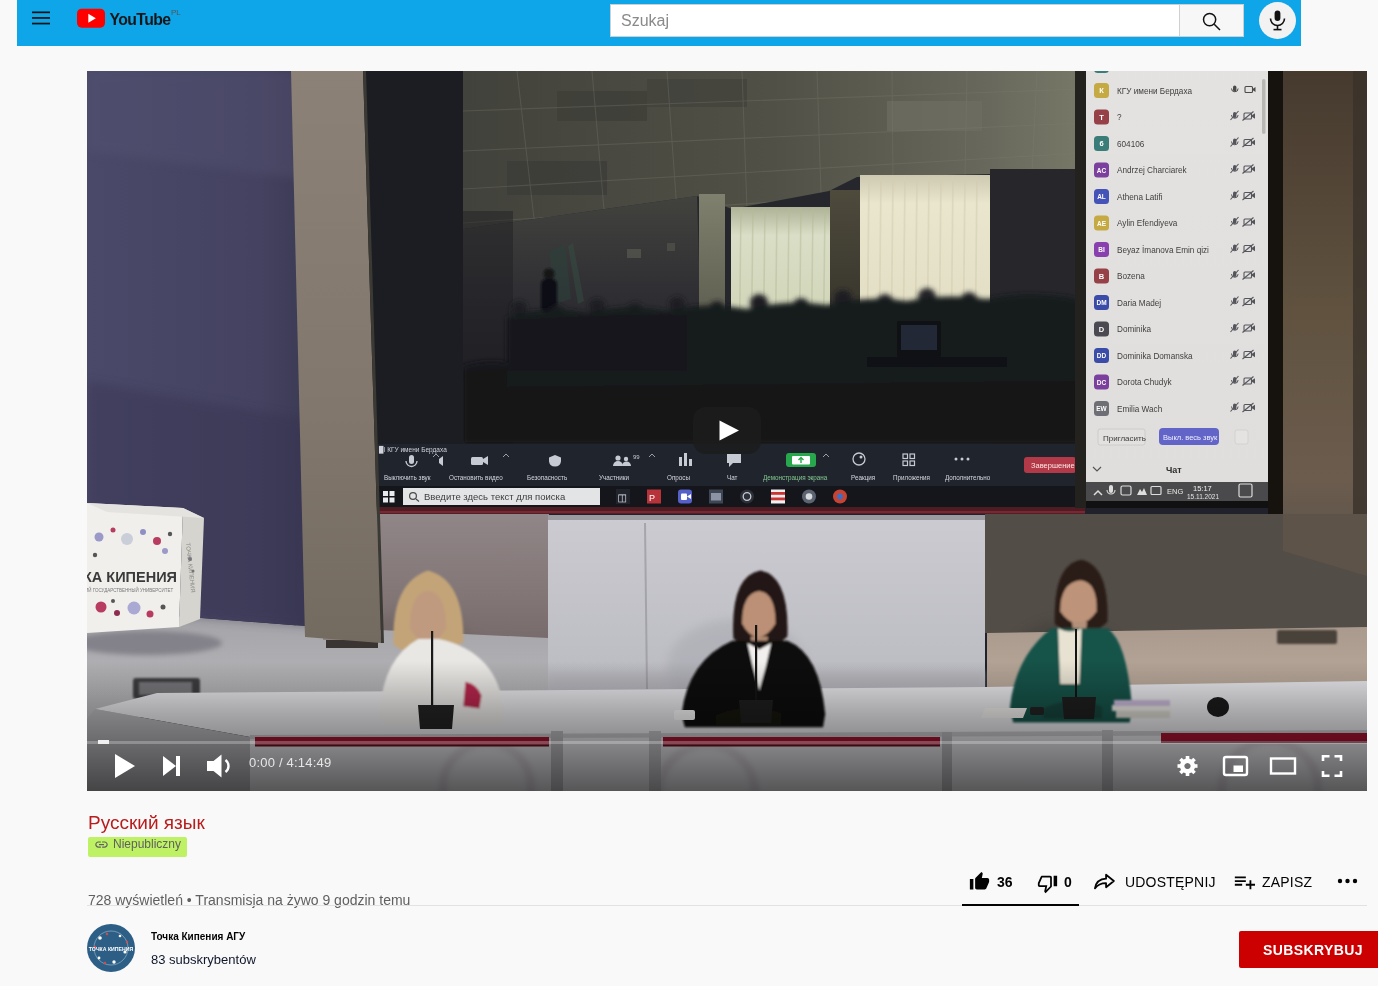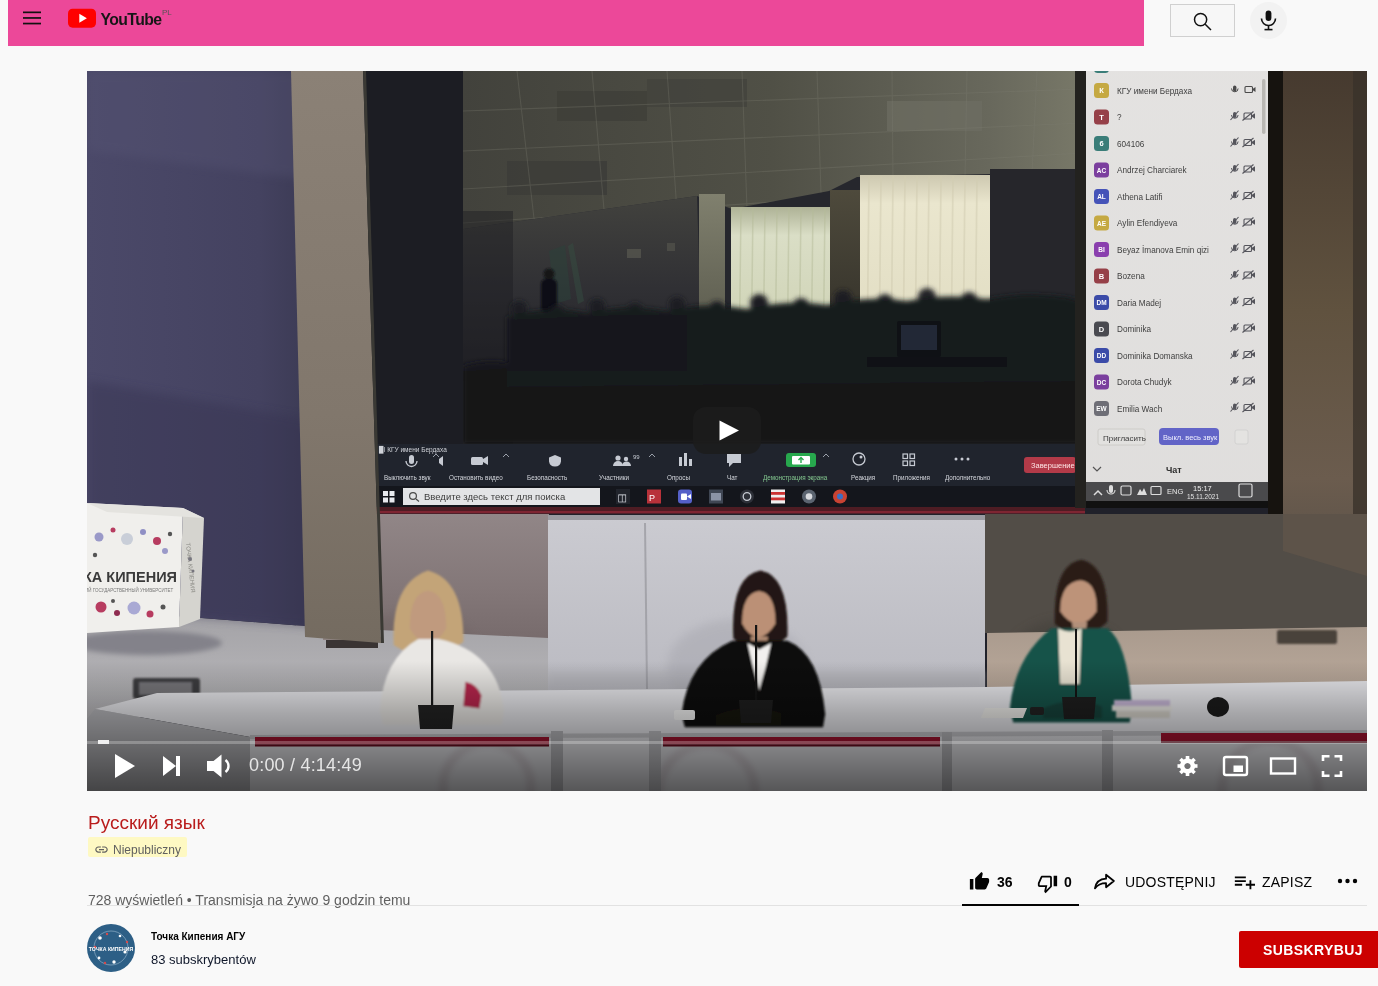--- a/index.html
+++ b/index.html
@@ -1,32 +1,35 @@
 <!DOCTYPE html>
 <html><head><meta charset="utf-8">
 <style>
 *{margin:0;padding:0;box-sizing:border-box}
 html,body{width:1378px;height:986px;background:#f9f9f9;font-family:"Liberation Sans",sans-serif;overflow:hidden}
 .abs{position:absolute}
 body{position:relative}
 </style></head>
 <body>
 
-<div class="abs" style="left:8px;top:0;width:1136px;height:46px;background:#ec4899">
+<div class="abs" style="left:17px;top:0;width:1284px;height:46px;background:#0ea5e9">
   <svg class="abs" style="left:15px;top:11px" width="19" height="14" viewBox="0 0 19 14">
     <rect x="0" y="0.5" width="18" height="1.7" fill="#111"></rect>
     <rect x="0" y="6.1" width="18" height="1.7" fill="#111"></rect>
     <rect x="0" y="11.7" width="18" height="1.7" fill="#111"></rect>
   </svg>
   <svg class="abs" style="left:60px;top:8px" width="110" height="22" viewBox="0 0 110 22">
     <rect x="0" y="0.7" width="28" height="19" rx="4.6" fill="#f00"></rect>
     <path d="M11.3 5.7 L18.9 10.2 L11.3 14.7 Z" fill="#fff"></path>
     <text x="32.5" y="16.6" font-family="Liberation Sans" font-size="15.8" font-weight="bold" letter-spacing="-0.6" fill="#161616">YouTube</text>
     <text x="94" y="6.8" font-family="Liberation Sans" font-size="8" fill="#555">PL</text>
   </svg>
+  <div class="abs" style="left:593px;top:4px;width:569px;height:33px;background:#fff;border:1px solid #cfcfcf;border-right:none">
+    <span class="abs" style="left:10px;top:7px;font-size:16px;color:#8a8a8a">Szukaj</span>
+  </div>
   <div class="abs" style="left:1162px;top:4px;width:65px;height:33px;background:#f7f7f7;border:1px solid #d0d0d0">
     <svg class="abs" style="left:21px;top:6px" width="21" height="21" viewBox="0 0 21 21">
       <circle cx="8.6" cy="8.6" r="6.1" fill="none" stroke="#111" stroke-width="1.5"></circle>
       <line x1="13.2" y1="13.2" x2="19" y2="19" stroke="#111" stroke-width="1.5"></line>
     </svg>
   </div>
   <div class="abs" style="left:1242px;top:2px;width:37px;height:37px;border-radius:50%;background:#f2f2f2">
     <svg class="abs" style="left:9px;top:8px" width="19" height="21" viewBox="0 0 19 21">
       <rect x="6.6" y="0.5" width="5.8" height="10.4" rx="2.9" fill="#111"></rect>
       <path d="M2.5 8.5 a7 7 0 0 0 14 0" fill="none" stroke="#111" stroke-width="1.6"></path>
@@ -649,25 +652,25 @@
     </g>
     <rect x="1184" y="11.5" width="24" height="15" fill="none" stroke="#fff" stroke-width="2.4"></rect>
     <g stroke="#fff" stroke-width="2.6" fill="none">
       <path d="M1236 14 v-4.7 h6.5"></path>
           <path d="M1247.5 9.3 h6.5 v4.7"></path>
       <path d="M1254 24 v4.7 h-6.5"></path>
           <path d="M1242.5 28.7 h-6.5 v-4.7"></path>
     </g>
   </g>
 </svg>
-<span class="abs" style="left:162px;top:684px;font-size:18px;color:#e6e6e6;letter-spacing:0.2px">0:00 / 4:14:49</span>
+<span class="abs" style="left:162px;top:684px;font-size:13px;color:#e6e6e6;letter-spacing:0.2px">0:00 / 4:14:49</span>
 </div>
 
 <div class="abs" style="left:88px;top:812px;font-size:19px;color:#b91c1c">Русский язык</div>
-<div class="abs" style="left:88px;top:837px;height:20px;background:#fef9c3;border-radius:2px;padding:0 6px;display:flex;align-items:flex-end">
+<div class="abs" style="left:88px;top:837px;height:20px;background:#bef264;border-radius:2px;padding:0 6px;display:flex;align-items:flex-start">
   <svg width="15" height="15" viewBox="0 0 24 24" style="margin-right:4px">
       <path d="M3.9 12c0-1.71 1.39-3.1 3.1-3.1h4V7H7c-2.76 0-5 2.24-5 5s2.24 5 5 5h4v-1.9H7c-1.71 0-3.1-1.39-3.1-3.1zM8 13h8v-2H8v2zm9-6h-4v1.9h4c1.71 0 3.1 1.39 3.1 3.1s-1.39 3.1-3.1 3.1h-4V17h4c2.76 0 5-2.24 5-5s-2.24-5-5-5z" fill="#606060"></path>
     </svg>
   <span style="font-size:12px;color:#606060">Niepubliczny</span>
 </div>
 <div class="abs" style="left:88px;top:892px;font-size:14px;color:#606060">728 wyświetleń • Transmisja na żywo 9 godzin temu</div>
 
 <svg class="abs" style="left:969px;top:871px" width="21" height="21" viewBox="0 0 24 24">
     <path d="M1 21h4V9H1v12zM23 10c0-1.1-.9-2-2-2h-6.31l.95-4.57.03-.32c0-.41-.17-.79-.44-1.06L14.17 1 7.59 7.59C7.22 7.95 7 8.45 7 9v10c0 1.1.9 2 2 2h9c.83 0 1.54-.5 1.84-1.22l3.02-7.05c.09-.23.14-.47.14-.73v-2z" fill="#030303"></path>
   </svg>

